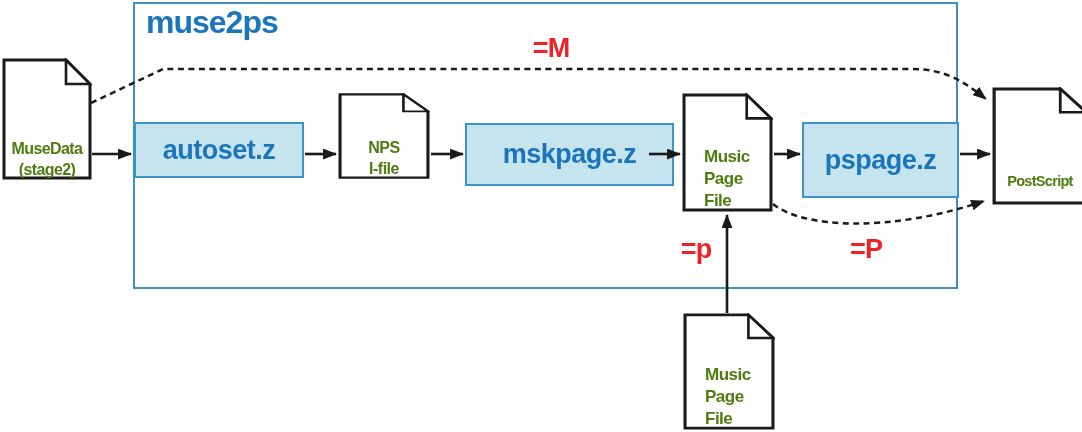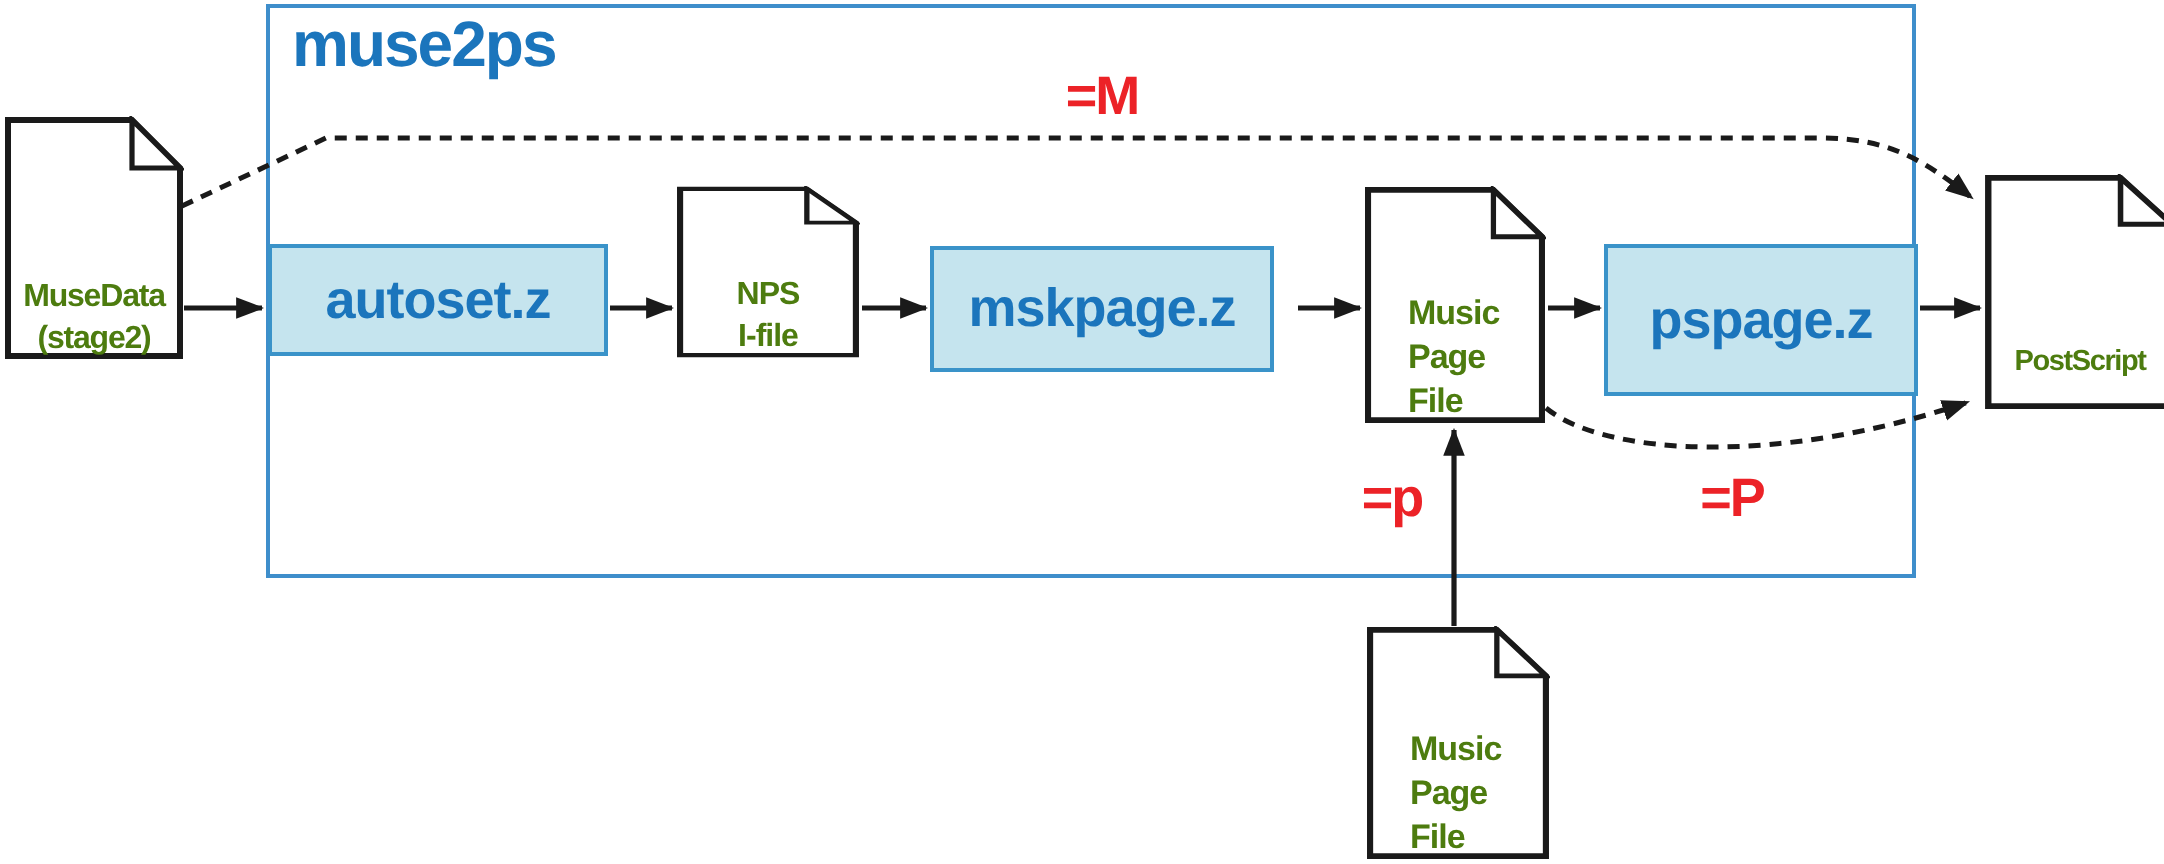--- a/index.html
+++ b/index.html
@@ -16,21 +16,21 @@
     position:absolute;left:146px;top:4px;
     font-size:32px;font-weight:bold;color:#1B75BC;letter-spacing:-1px;
   }
   
   .process{
     position:absolute;display:flex;align-items:center;justify-content:center;
     background:#C5E4EE;border:2.5px solid #3A93C9;box-sizing:border-box;
     font-size:27px;font-weight:bold;color:#1B75BC;letter-spacing:-0.5px;
   }
   .p-autoset {left:134px;top:122px;width:170px;height:56px;}
-  .p-mskpage {left:465px;top:123px;width:172px;height:63px;}
+  .p-mskpage {left:465px;top:123px;width:209px;height:63px;}
   .p-pspage  {left:802px;top:122px;width:157px;height:76px;}
   
   .file-node{position:absolute;}
   .file-node svg{position:absolute;left:0;top:0;width:100%;height:100%;}
   .file-label{
     position:absolute;left:0;top:0;right:0;bottom:0;
     display:flex;flex-direction:column;align-items:center;justify-content:flex-end;
     font-weight:bold;color:#4d7c0f;text-align:center;
   }
   .f-musedata {left:2px;  top:58px; width:90px;height:122px;}

